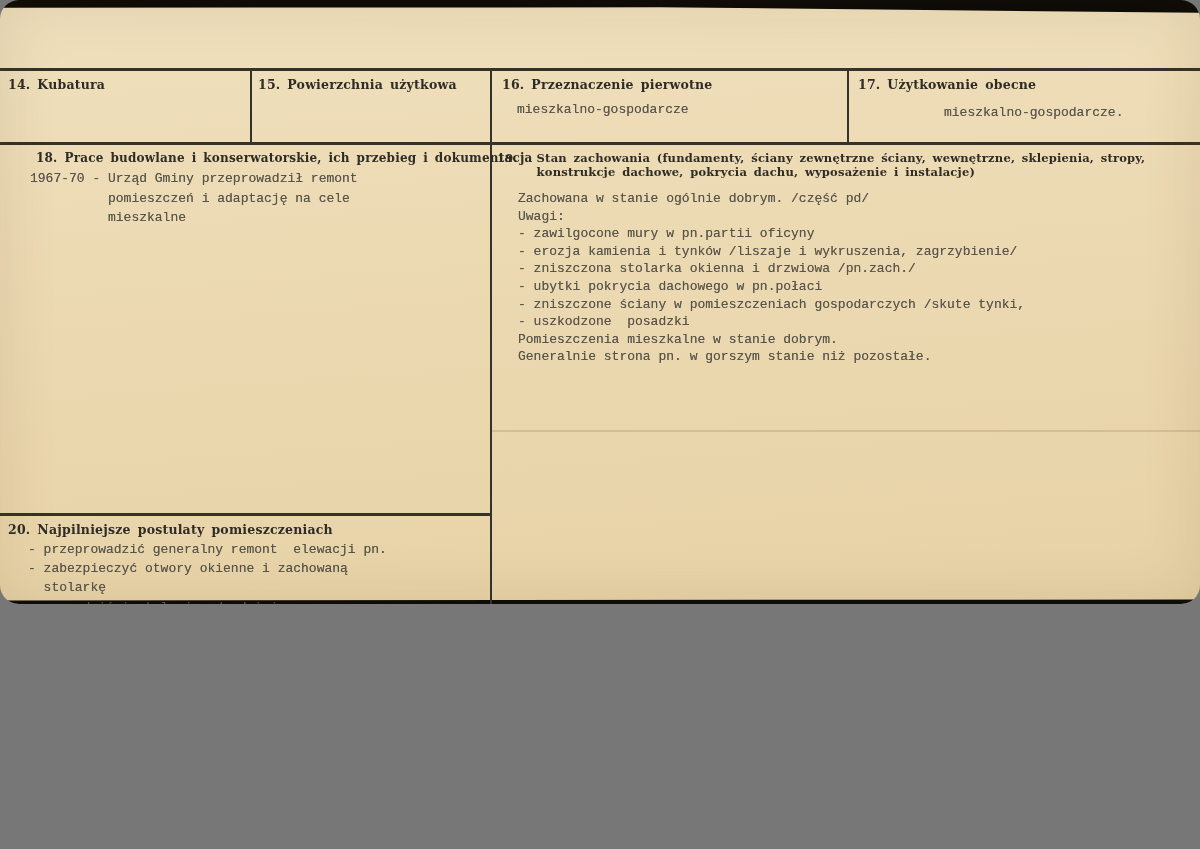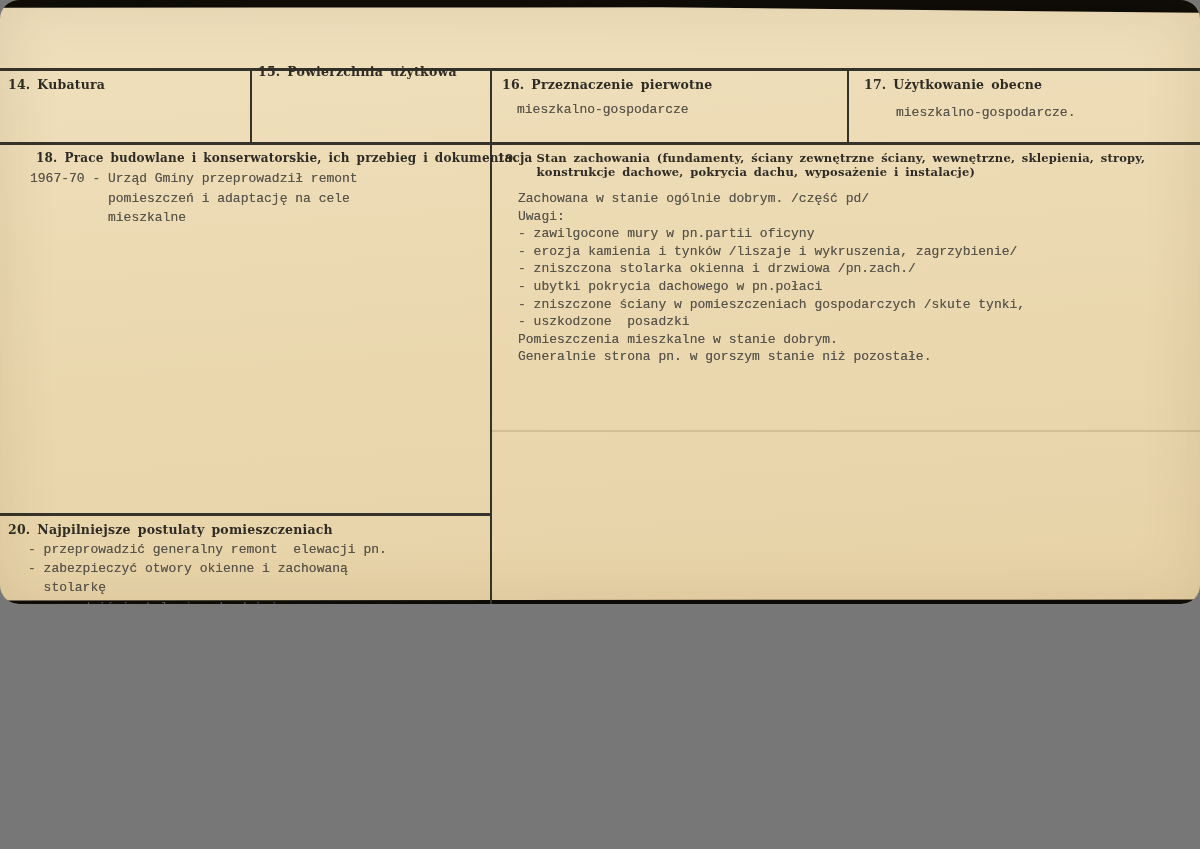--- a/index.html
+++ b/index.html
@@ -46,32 +46,32 @@
   <div class="hline" style="left:0;top:142px;width:1200px;"></div>
   <div class="vline" style="left:250px;top:68px;height:77px;"></div>
   <div class="vline" style="left:490px;top:68px;height:77px;"></div>
   <div class="vline" style="left:847px;top:68px;height:77px;"></div>
   <div class="vline" style="left:490px;top:145px;height:661px;"></div>
   <div class="hline" style="left:0;top:513px;width:491px;"></div>
 
   <div class="plabel" style="left:8px;top:77px;">
     <span class="num">14.</span><span>Kubatura</span>
   </div>
-  <div class="plabel" style="left:258px;top:64px;">
+  <div class="plabel" style="left:258px;top:77px;">
     <span class="num">15.</span><span>Powierzchnia użytkowa</span>
   </div>
   <div class="plabel" style="left:502px;top:77px;">
     <span class="num">16.</span><span>Przeznaczenie pierwotne</span>
   </div>
-  <div class="plabel" style="left:858px;top:77px;margin-left:6px;">
+  <div class="plabel" style="left:858px;top:77px;">
     <span class="num">17.</span><span>Użytkowanie obecne</span>
   </div>
 
   <div class="typed" style="left:517px;top:102px;">mieszkalno-gospodarcze</div>
-  <div class="typed" style="left:896px;top:105px;">mieszkalno-gospodarcze.</div>
+  <div class="typed" style="left:944px;top:105px;">mieszkalno-gospodarcze.</div>
 
   <div class="plabel" style="left:8px;top:151px;font-size:12px;margin-left:28px;">
     <span class="num">18.</span><span>Prace budowlane i konserwatorskie, ich przebieg i dokumentacja</span>
   </div>
   <div class="typed" style="left:30px;top:169px;line-height:19.5px;">1967-70 - Urząd Gminy przeprowadził remont
           pomieszczeń i adaptację na cele
           mieszkalne</div>
 
   <div class="plabel small" style="left:497px;top:151px;">
     <span class="num" style="margin-right:19px;">19.</span><span class="lblock">Stan zachowania (fundamenty, ściany zewnętrzne ściany, wewnętrzne, sklepienia, stropy,

